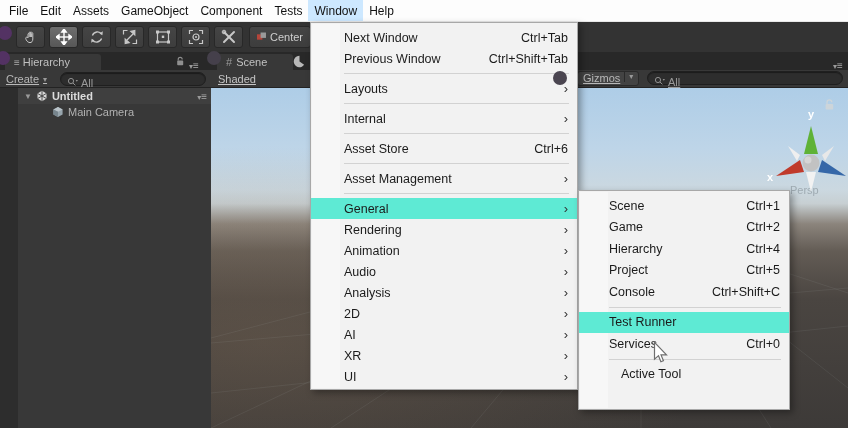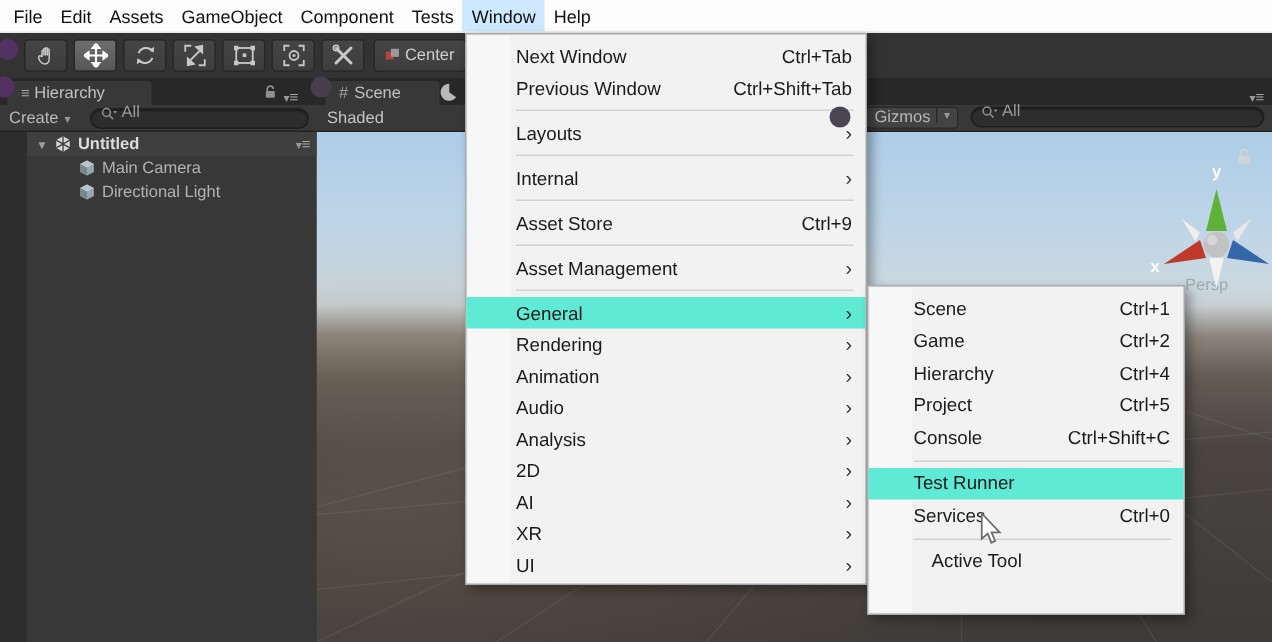--- a/index.html
+++ b/index.html
@@ -20,23 +20,23 @@
            border:1px solid #282828;border-radius:3px;display:flex;align-items:center;justify-content:center;box-sizing:border-box;}
   .toolbtn.sel{background:linear-gradient(#6e6e6e,#575757);}
   #center-btn{top:4px;height:22px;background:linear-gradient(#454545,#3d3d3d);border:1px solid #282828;
               border-radius:3px;display:flex;align-items:center;gap:4px;padding:0 7px;color:#cfcfcf;font-size:11px;box-sizing:border-box;}
 
   
   .tabstrip{background:#282828;}
   .tab{position:absolute;top:2px;height:16px;background:#383838;border-radius:3px 3px 0 0;
        display:flex;align-items:center;gap:4px;padding:0 9px;color:#c0c0c0;font-size:11px;}
   .subbar{background:#383838;border-bottom:1px solid #232323;box-sizing:border-box;}
-  .uitext{color:#b8b8b8;font-size:11px;}
+  .uitext{color:#b8b8b8;font-size:11px;text-decoration:underline;}
   .searchpill{position:absolute;height:14px;border-radius:8px;background:#2d2d2d;border:1px solid #1f1f1f;
-              box-shadow:inset 0 1px 1px rgba(0,0,0,.4);display:flex;align-items:flex-end;gap:3px;padding:4px 6px;box-sizing:border-box;}
+              box-shadow:inset 0 1px 1px rgba(0,0,0,.4);display:flex;align-items:flex-start;gap:3px;padding:4px 6px;box-sizing:border-box;}
   .caret{font-size:8px;color:#999;}
   .hamb{font-size:10px;color:#aaa;letter-spacing:-1px;}
 
   
   #hier-tree{left:0;top:88px;width:211px;height:340px;background:#383838;}
   #hier-leftstrip{left:0;top:88px;width:18px;height:340px;background:#2d2d2d;}
   .hrow{position:absolute;left:18px;width:193px;height:16px;display:flex;align-items:center;gap:4px;font-size:11px;color:#b2b2b2;}
 
   
   #viewport{left:211px;top:88px;width:637px;height:340px;
@@ -236,28 +236,20 @@
     </span>
   </div>
   <div class="hrow" style="top:104px;">
     <svg style="margin-left:34px" width="12" height="12" viewBox="0 0 12 12">
       <path d="M6 1l4.6 2.4v5.2L6 11 1.4 8.6V3.4z" fill="#97a5ad"></path>
       <path d="M6 1L1.4 3.4 6 5.8l4.6-2.4z" fill="#b9c3c9"></path>
       <path d="M6 5.8V11L1.4 8.6V3.4z" fill="#77858d"></path>
     </svg>
     <span>Main Camera</span>
   </div>
-  <div class="hrow" style="top:120px;">
-    <svg style="margin-left:34px" width="12" height="12" viewBox="0 0 12 12">
-      <path d="M6 1l4.6 2.4v5.2L6 11 1.4 8.6V3.4z" fill="#97a5ad"></path>
-      <path d="M6 1L1.4 3.4 6 5.8l4.6-2.4z" fill="#b9c3c9"></path>
-      <path d="M6 5.8V11L1.4 8.6V3.4z" fill="#77858d"></path>
-    </svg>
-    <span>Directional Light</span>
-  </div>
 
   <div class="abs tabstrip" style="left:211px;top:52px;width:637px;height:18px;">
     <div class="tab" style="left:6px;width:58px">
       <span style="color:#9a9a9a;font-size:11px;">#</span>
       <span>Scene</span>
     </div>
     <svg class="abs" style="left:82px;top:3px" width="13" height="13" viewBox="0 0 13 13">
       <path d="M6.5 .8a5.7 5.7 0 1 0 4.6 9L6.5 6.5z" fill="#b8b8b8"></path>
     </svg>
     <div class="abs" style="left:622px;top:3px">
@@ -297,21 +289,21 @@
         <span class="arr">›</span>
       </div>
     <div class="msep"></div>
     <div class="mi">
         <span>Internal</span>
         <span class="arr">›</span>
       </div>
     <div class="msep"></div>
     <div class="mi">
         <span>Asset Store</span>
-        <span class="sc">Ctrl+9</span>
+        <span class="sc">Ctrl+6</span>
       </div>
     <div class="msep"></div>
     <div class="mi">
         <span>Asset Management</span>
         <span class="arr">›</span>
       </div>
     <div class="msep"></div>
     <div class="mi hl">
         <span>General</span>
         <span class="arr">›</span>

